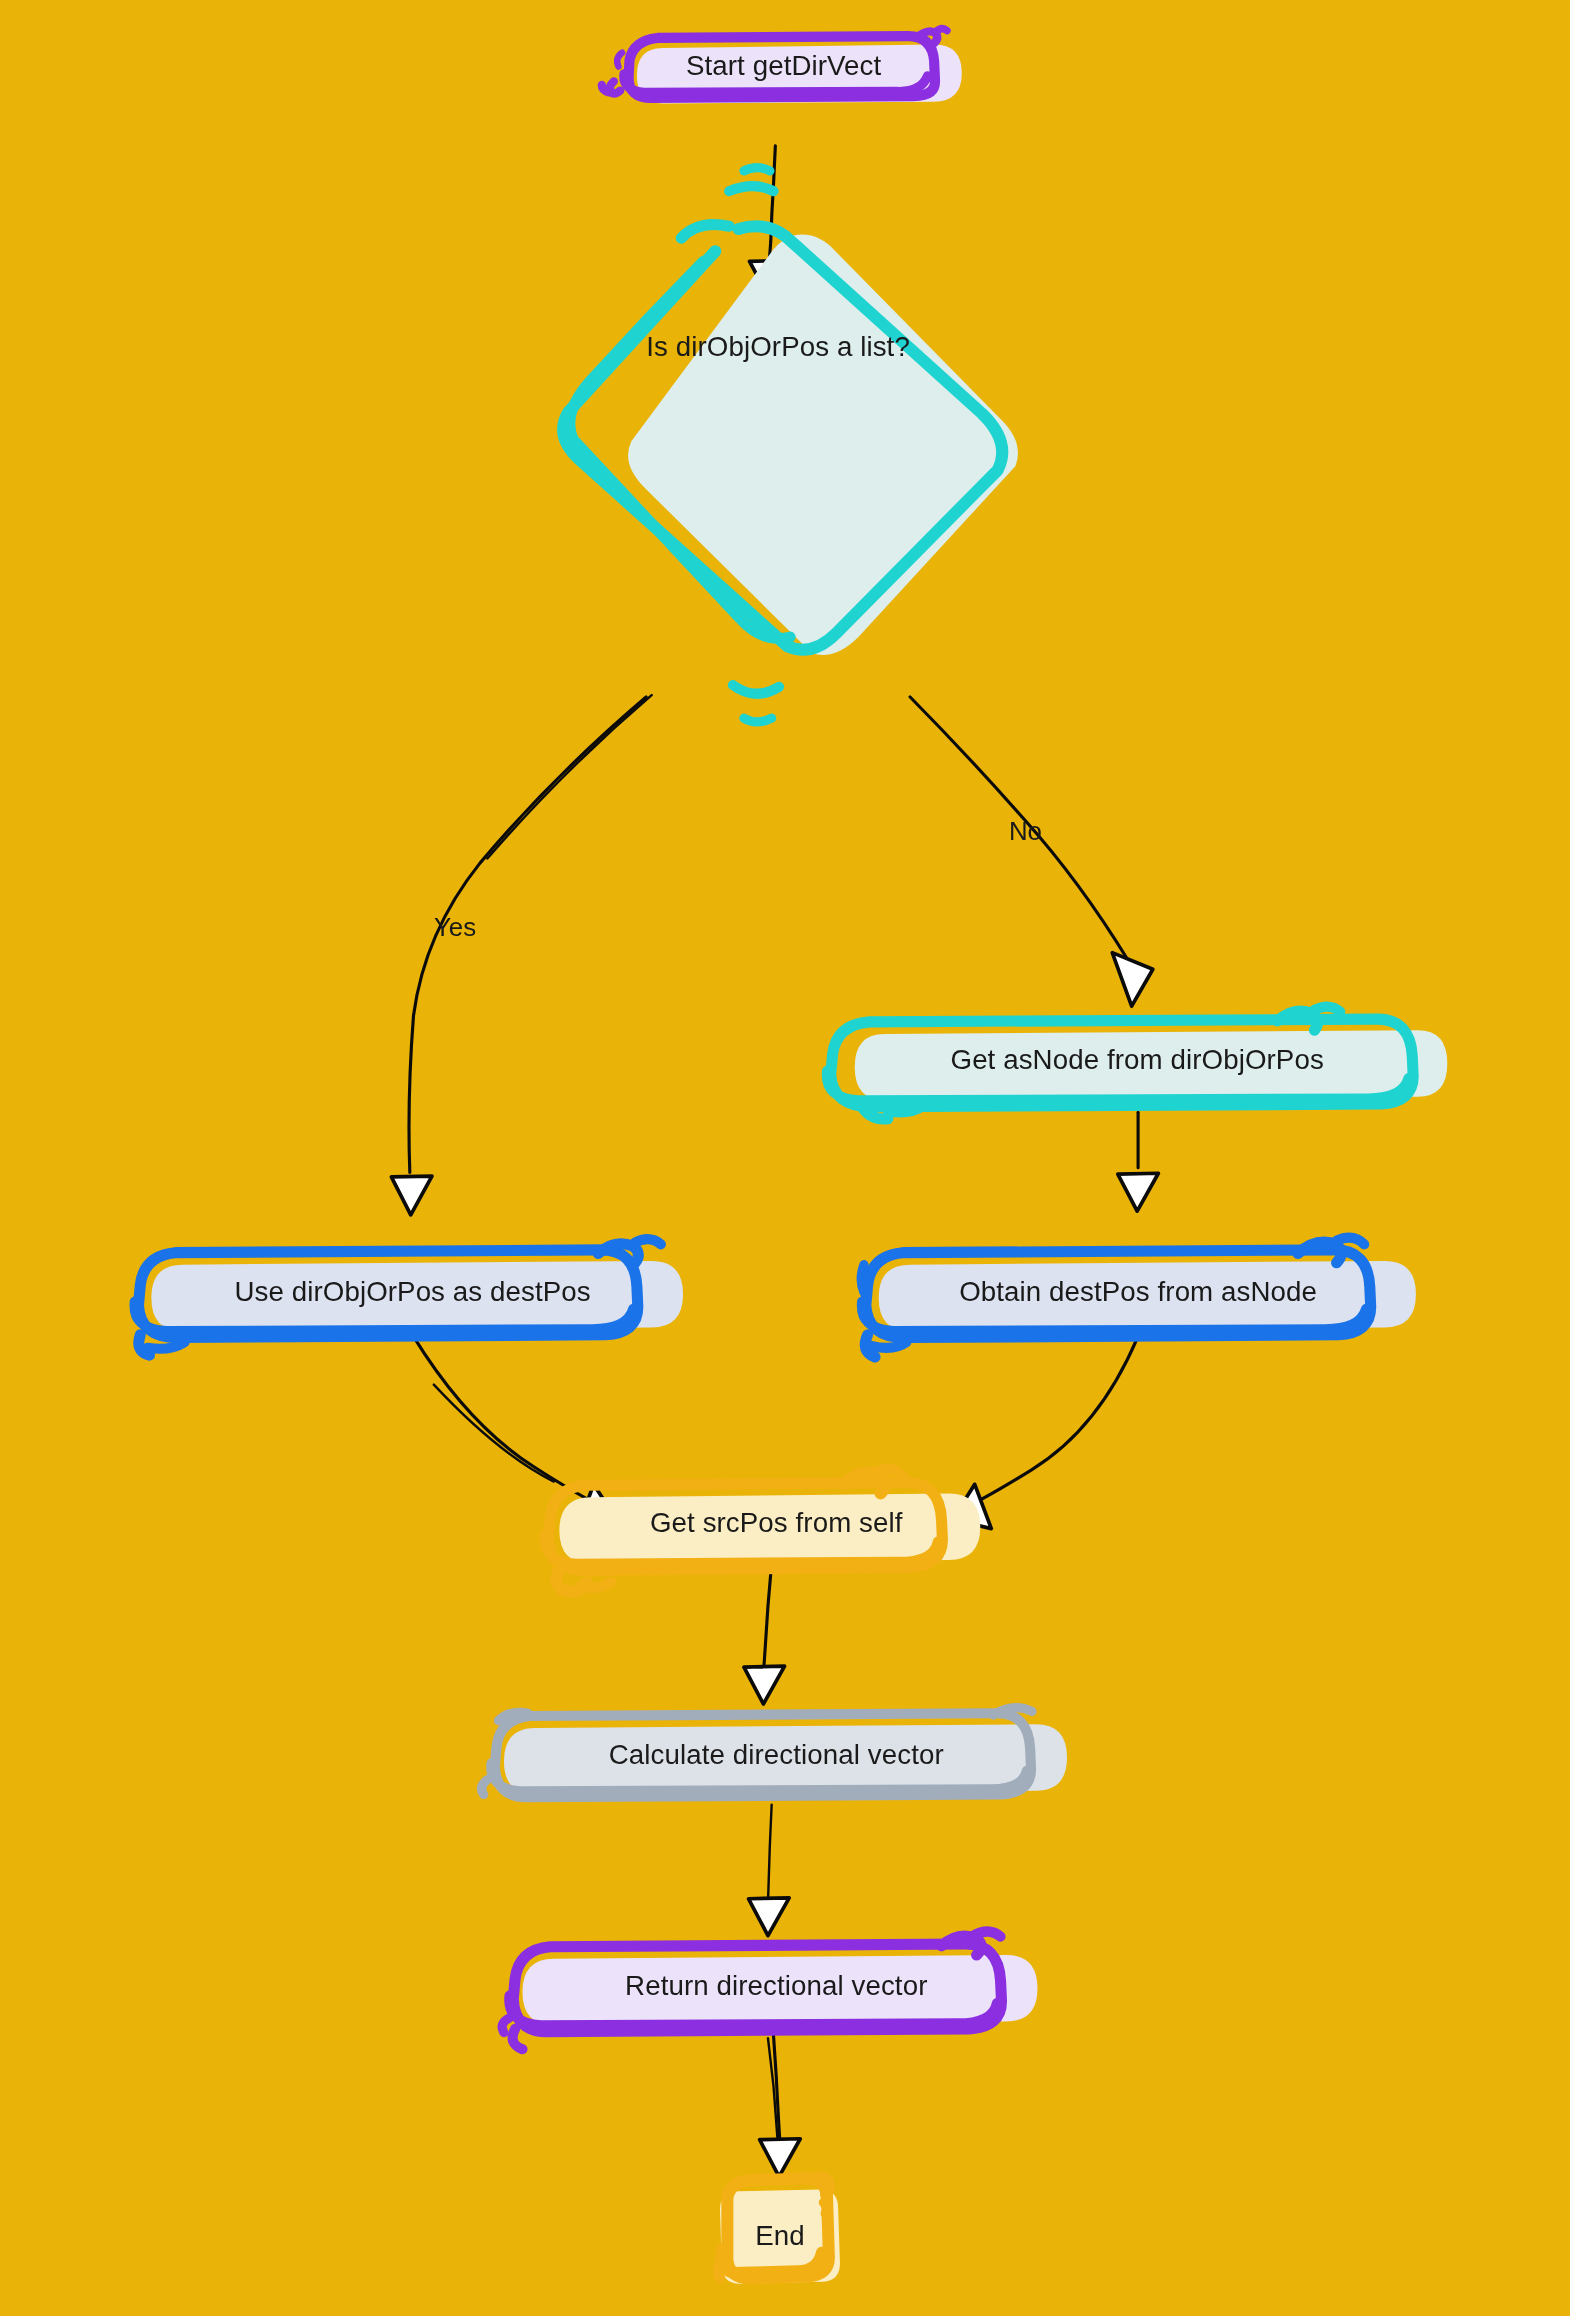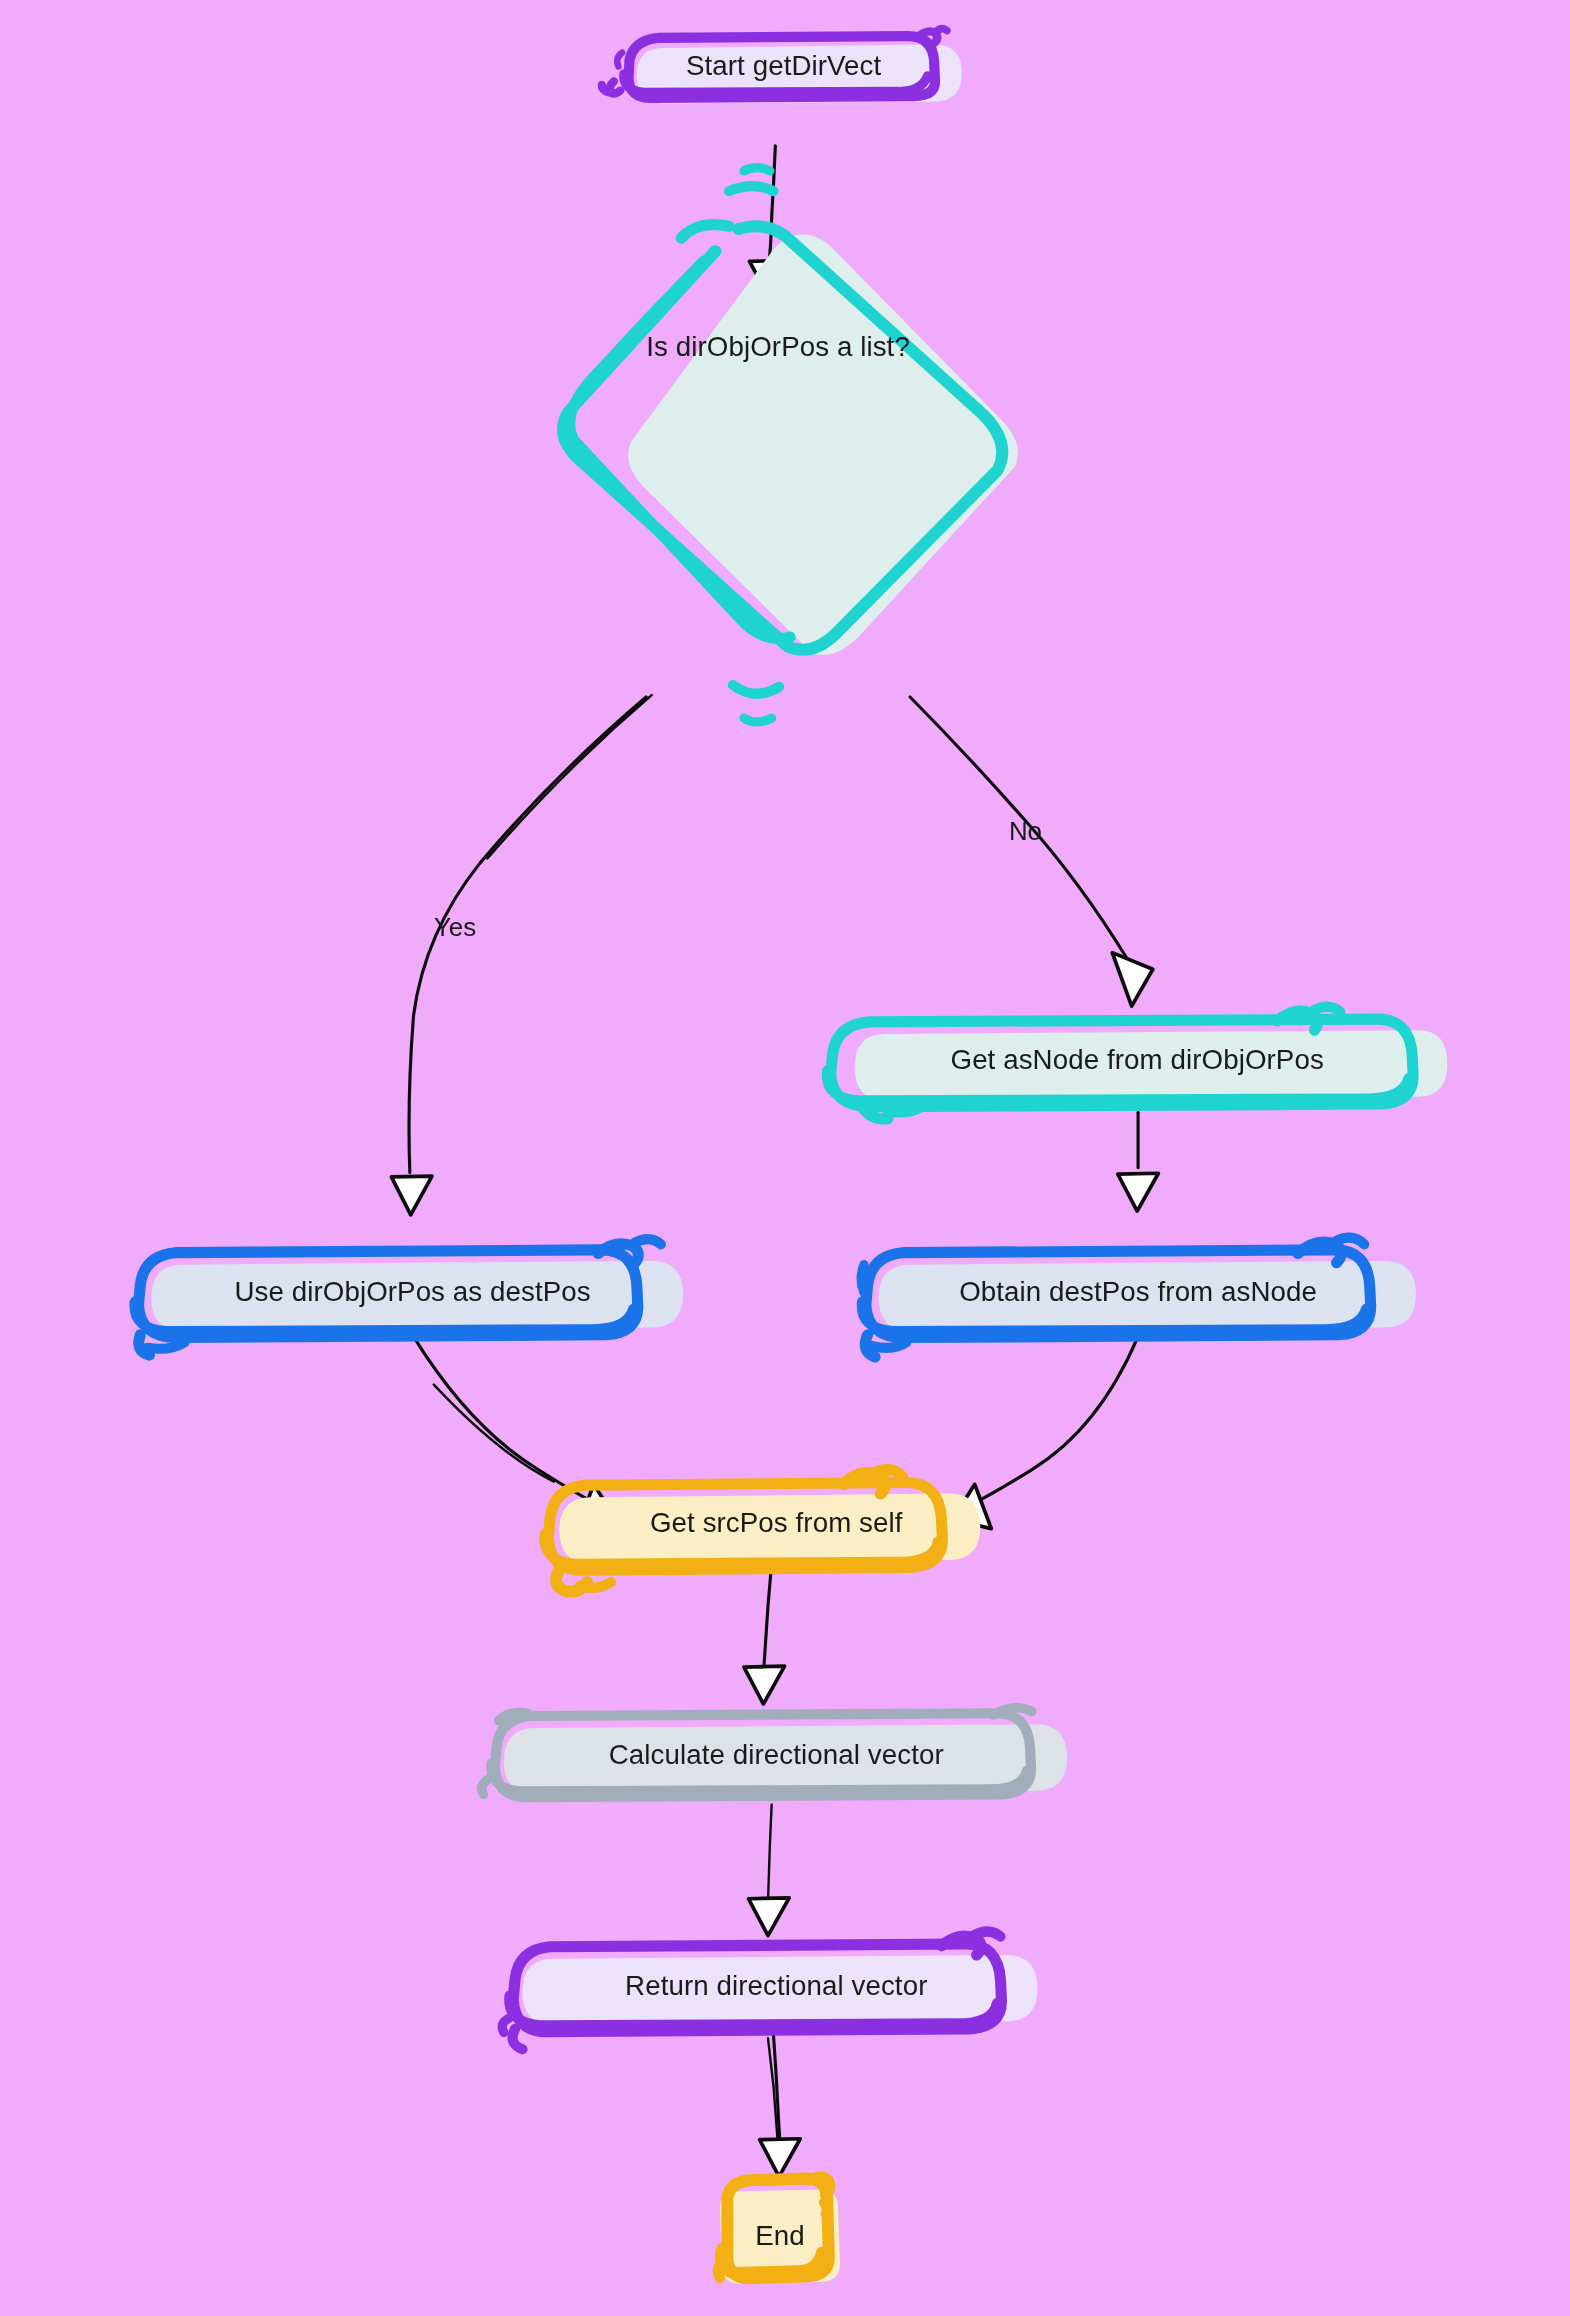--- a/index.html
+++ b/index.html
@@ -12,21 +12,21 @@
     width: 1571px;
     height: 2317px;
     font-family: "Liberation Sans", sans-serif;
     overflow: hidden;
     position: relative;
   }
   #flow-root {
     position: relative;
     width: 1571px;
     height: 2317px;
-    background: #f0abfc;
+    background: #eab308;
   }
   svg#flow-svg {
     position: absolute;
     top: 0;
     left: 0;
     width: 1571px;
     height: 2317px;
     display: block;
   }
   .node-label {

